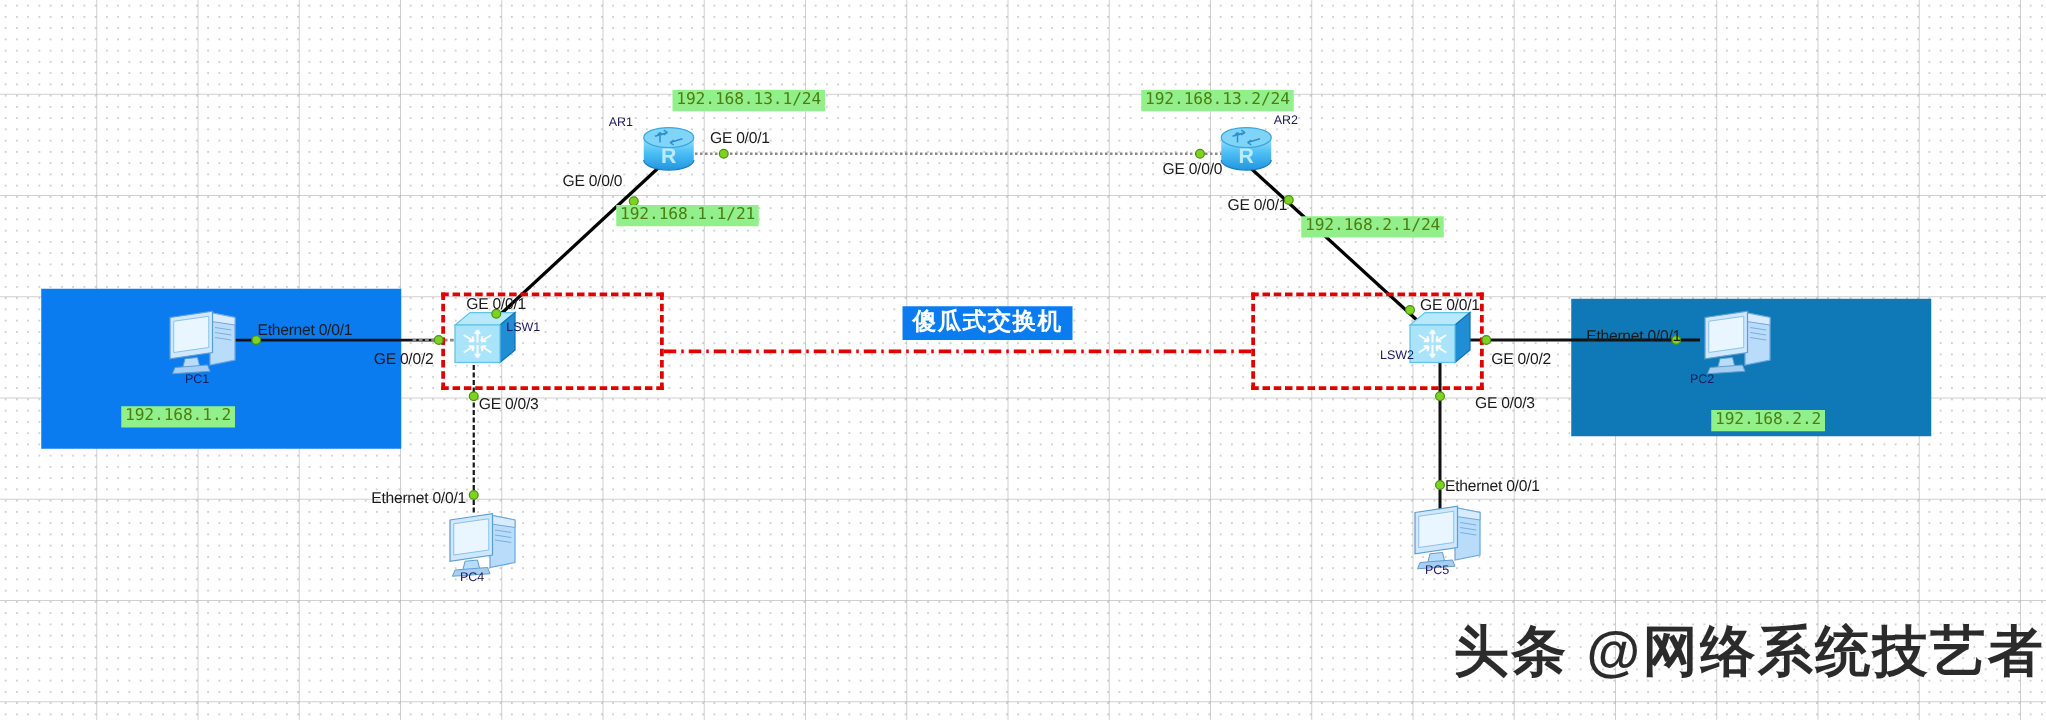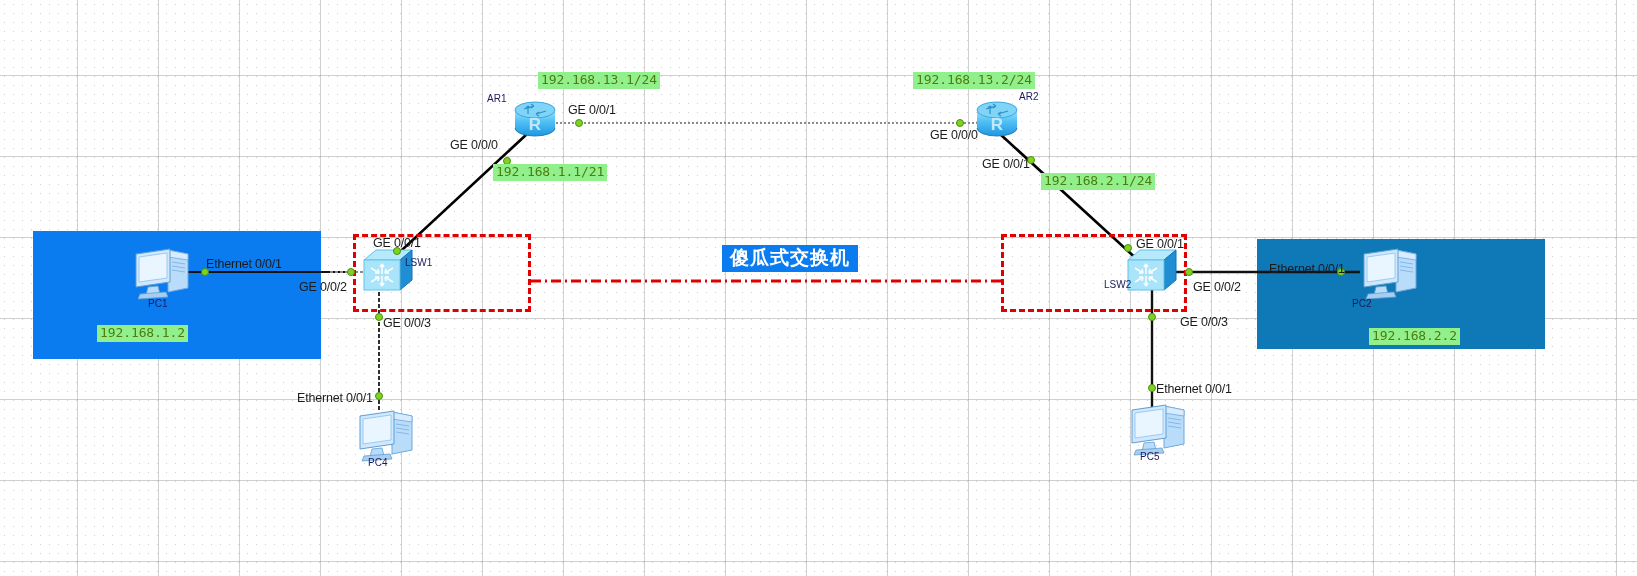--- a/index.html
+++ b/index.html
@@ -317,14 +317,15 @@
 
   <div class="lbl" style="left:1136px;top:238px;">GE 0/0/1</div>
   <div class="lbl" style="left:1193px;top:281px;">GE 0/0/2</div>
   <div class="lbl" style="left:1180px;top:316px;">GE 0/0/3</div>
 
   <div class="lbl" style="left:206px;top:258px;">Ethernet 0/0/1</div>
   <div class="lbl" style="left:1269px;top:263px;">Ethernet 0/0/1</div>
   <div class="lbl" style="left:297px;top:392px;">Ethernet 0/0/1</div>
   <div class="lbl" style="left:1156px;top:383px;">Ethernet 0/0/1</div>
 
+  <div class="watermark" style="left:1163px;top:492px;">头条 @网络系统技艺者</div>
 
 </div>
 
 </body></html>

